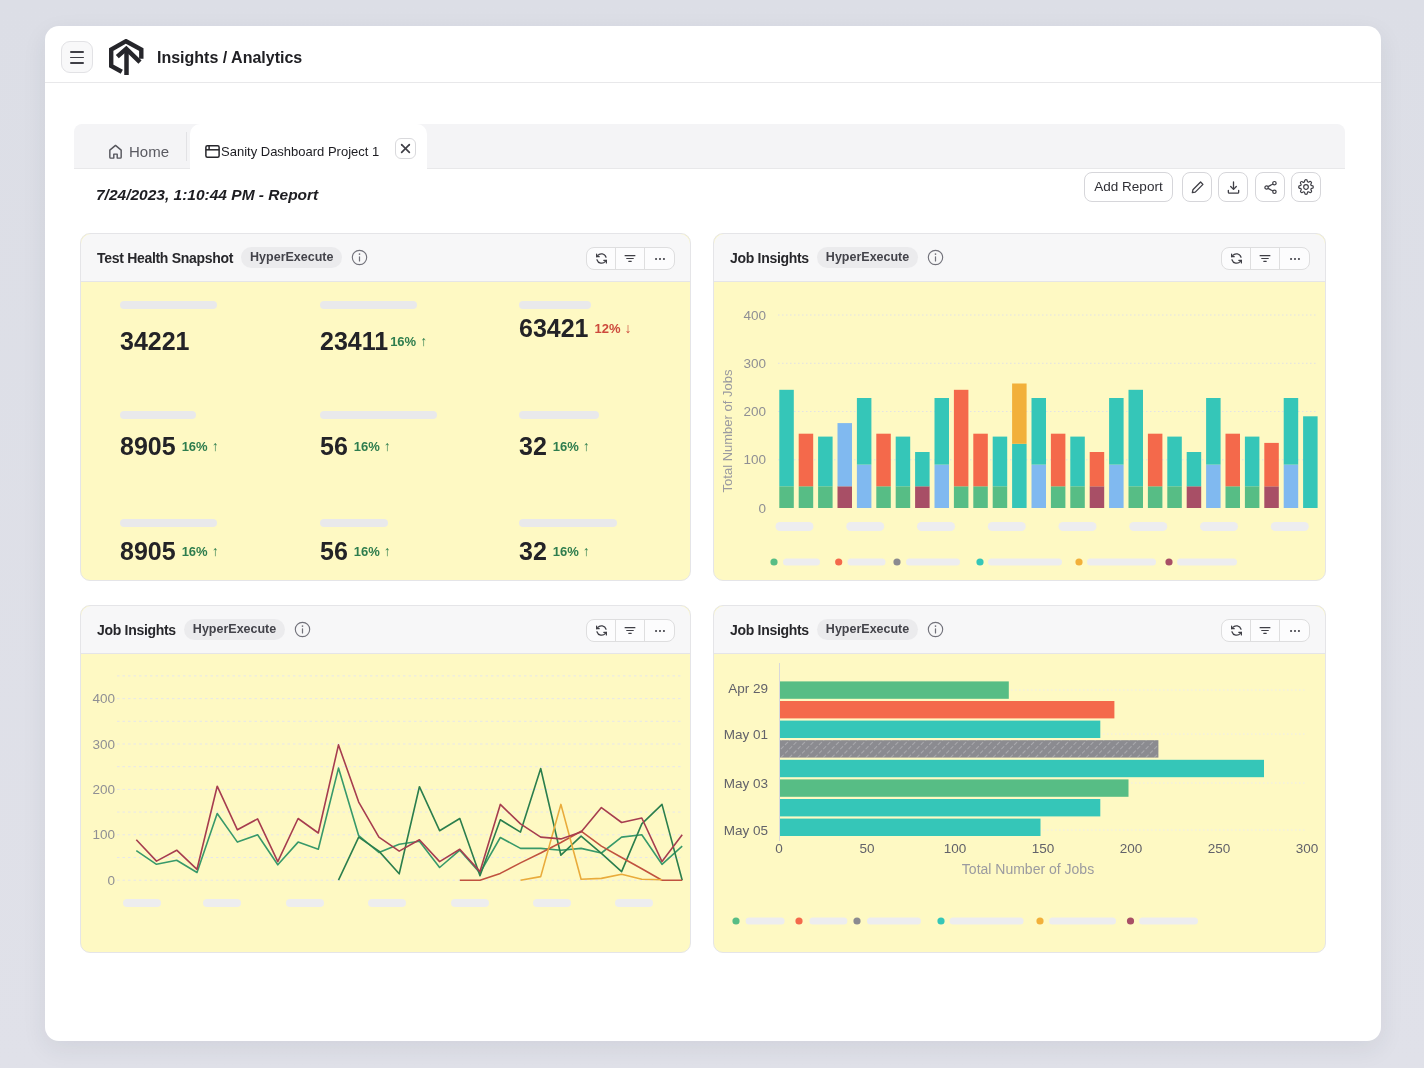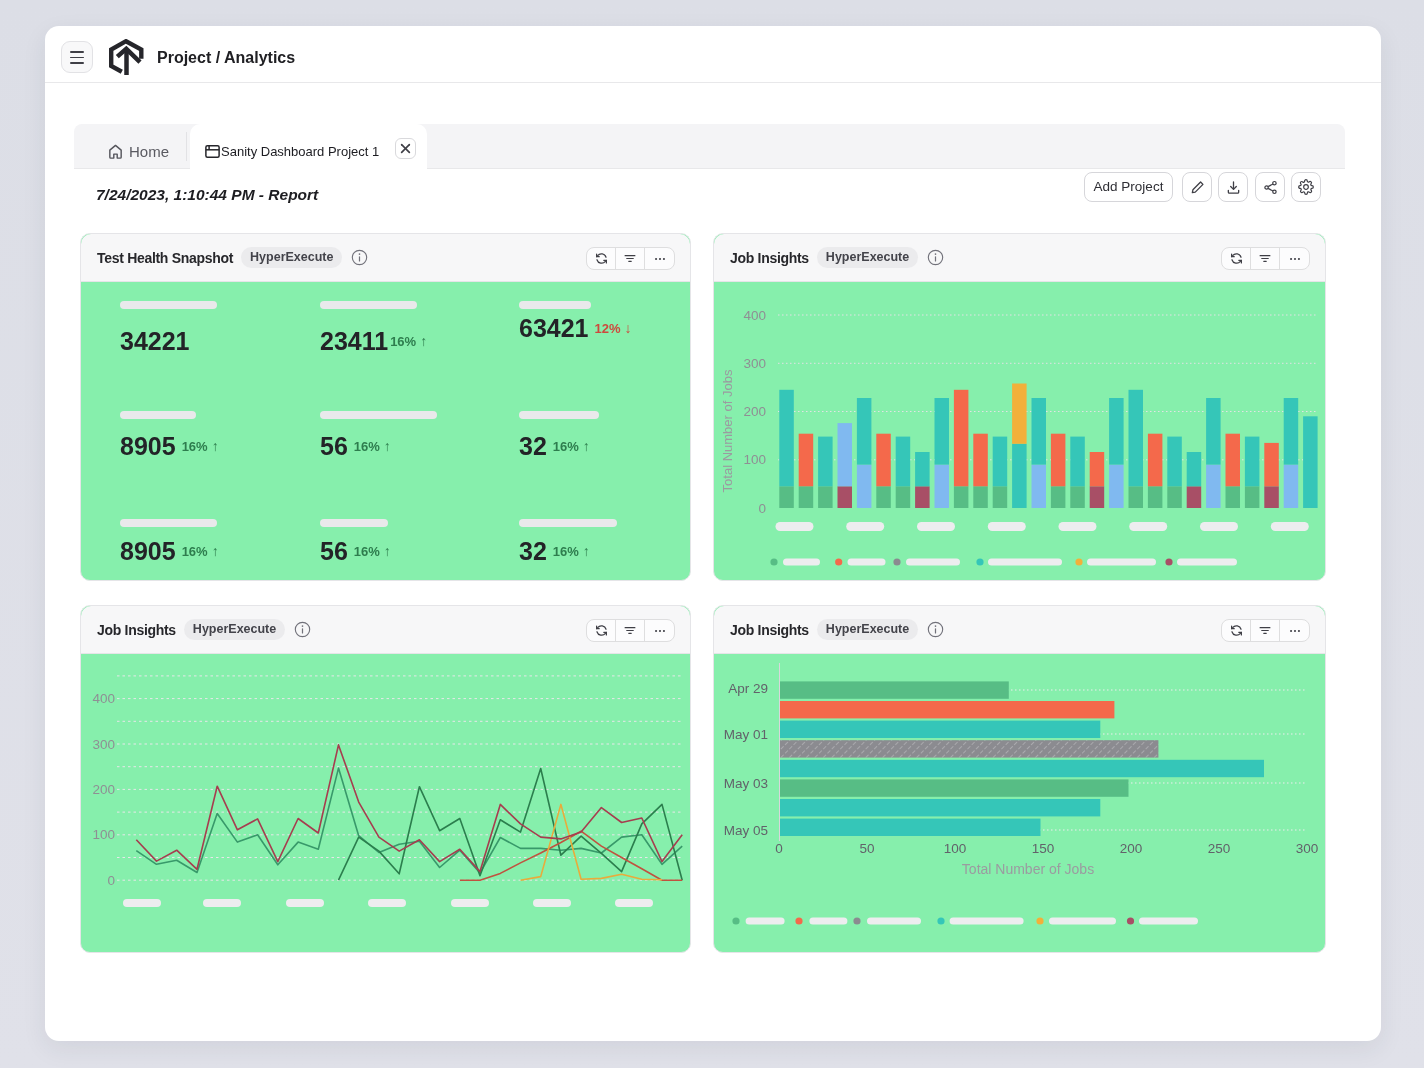--- a/index.html
+++ b/index.html
@@ -13,21 +13,21 @@
 .tabstrip { position:absolute; left:29px; top:98px; width:1271px; height:45px; background:#f4f4f6; border-bottom:1px solid #e8e8ea; border-radius:8px 8px 0 0; }
 .hometab { position:absolute; left:33px; top:0; height:45px; padding-top:9px; display:flex; align-items:center; gap:5px; color:#5a5a61; font-size:15px; }
 .tabdiv { position:absolute; left:112px; top:8px; width:1px; height:29px; background:#e2e2e5; }
 .activetab { position:absolute; left:116px; top:0; width:237px; height:45px; background:#fff; border-radius:10px 10px 0 0; display:flex; align-items:center; padding-left:14px; padding-top:9px; gap:0; }
 .closebtn { position:absolute; right:11px; top:14px; }
 .activetab .t { font-size:13px; color:#1c1c21; white-space:nowrap; }
 .closebtn { width:21px; height:21px; border:1px solid #d9d9dc; border-radius:6px; display:flex; align-items:center; justify-content:center; background:#fff; flex:none; }
 .reportrow { position:absolute; left:51px; top:160px; font-size:15.5px; font-weight:bold; color:#1d1d21;font-style:italic; }
 .addw { position:absolute; left:1039px; top:146px; width:89px; height:30px; border:1px solid #d6d6da; border-radius:8px; background:#fff; font-size:13.5px; color:#2f2f35; text-align:center; line-height:28px; }
 .ibtn { position:absolute; top:146px; width:30px; height:30px; border:1px solid #d6d6da; border-radius:8px; background:#fff; display:flex; align-items:center; justify-content:center; }
-.card { position:absolute; width:611px; height:348px; border:1px solid #e5e5e8; border-radius:10px; background:#86efac; }
+.card { position:absolute; width:611px; height:348px; border:1px solid #e5e5e8; border-radius:10px; background:#fef9c3; }
 .chead { position:relative; height:48px; background:#f7f7f8; border-bottom:1px solid #e5e5e8; border-radius:10px 10px 0 0; display:flex; align-items:center; padding-left:16px; }
 .ctitle { font-size:14px; font-weight:bold; color:#27272b; letter-spacing:-0.3px; }
 .badge { margin-left:8px; background:#ebebed; border-radius:11px; padding:3px 9px 4px; font-size:12.5px; font-weight:bold; color:#43434a; }
 .cinfo { margin-left:9px; display:flex; align-items:center; }
 .igroup { position:absolute; right:15px; top:13px; height:23px; display:flex; border:1px solid #dededf; border-radius:8px; background:#fcfcfd; }
 .iseg { width:29px; display:flex; align-items:center; justify-content:center; border-right:1px solid #dededf; }
 .iseg.last { border-right:none; }
 .cbody { position:absolute; left:0; top:48px; width:100%; height:300px; }
 .scell { position:absolute;margin-left:8px; }
 .skel { height:8px; border-radius:4px; background:#e9e9eb; }
@@ -44,21 +44,21 @@
     <div class="hamb">
         <i style="top:9px"></i>
         <i style="top:14.5px"></i>
         <i style="top:20px"></i>
       </div>
     <div class="logo"><svg width="35" height="38" viewBox="0 0 35 38" fill="none" stroke="#26262b" stroke-width="4.4">
 <path d="M12.8 32.8 L2.2 27 L2.2 10.6 L17 2.2 L32.3 10.6 L32.3 19.8" fill="none"></path>
 <path d="M17.5 12.5 L17.5 36" stroke-width="4.5"></path>
 <path d="M8.3 17.6 L17.3 9.8 L31 23.1" fill="none" stroke-width="4.5"></path>
 </svg></div>
-    <div class="apptitle">Project / Analytics</div>
+    <div class="apptitle">Insights / Analytics</div>
   </div>
   <div class="tabstrip">
     <div class="hometab">
       <svg width="17" height="17" viewBox="0 0 18 18" fill="none" stroke="#55555c" stroke-width="1.5" stroke-linejoin="round">
           <path d="M3 7.5 9 2.5l6 5V15a1 1 0 0 1-1 1h-3.2v-4.2H7.2V16H4a1 1 0 0 1-1-1z"></path>
         </svg>
       <span>Home</span>
     </div>
     <div class="tabdiv"></div>
     <div class="activetab">
@@ -70,21 +70,21 @@
       <span class="t">Sanity Dashboard Project 1</span>
       <span class="closebtn">
           <svg width="11" height="11" viewBox="0 0 10 10" stroke="#3f3f46" stroke-width="1.5" stroke-linecap="round">
             <line x1="1.5" y1="1.5" x2="8.5" y2="8.5"></line>
             <line x1="8.5" y1="1.5" x2="1.5" y2="8.5"></line>
           </svg>
         </span>
     </div>
   </div>
   <div class="reportrow">7/24/2023, 1:10:44 PM - Report</div>
-  <div class="addw">Add Project</div>
+  <div class="addw">Add Report</div>
   <div class="ibtn" style="left:1137px">
       <svg width="15" height="15" viewBox="0 0 16 16" fill="none" stroke="#3f3f46" stroke-width="1.4" stroke-linejoin="round">
         <path d="M11.3 2.2l2.5 2.5L5.6 12.9l-3.1.6.6-3.1z"></path>
       </svg>
     </div>
   <div class="ibtn" style="left:1173px">
       <svg width="15" height="15" viewBox="0 0 16 16" fill="none" stroke="#3f3f46" stroke-width="1.4" stroke-linecap="round" stroke-linejoin="round">
         <path d="M8 2v7.5"></path>
         <path d="M5 7l3 3 3-3"></path>
         <path d="M2.5 11v2a1 1 0 0 0 1 1h9a1 1 0 0 0 1-1v-2"></path>

